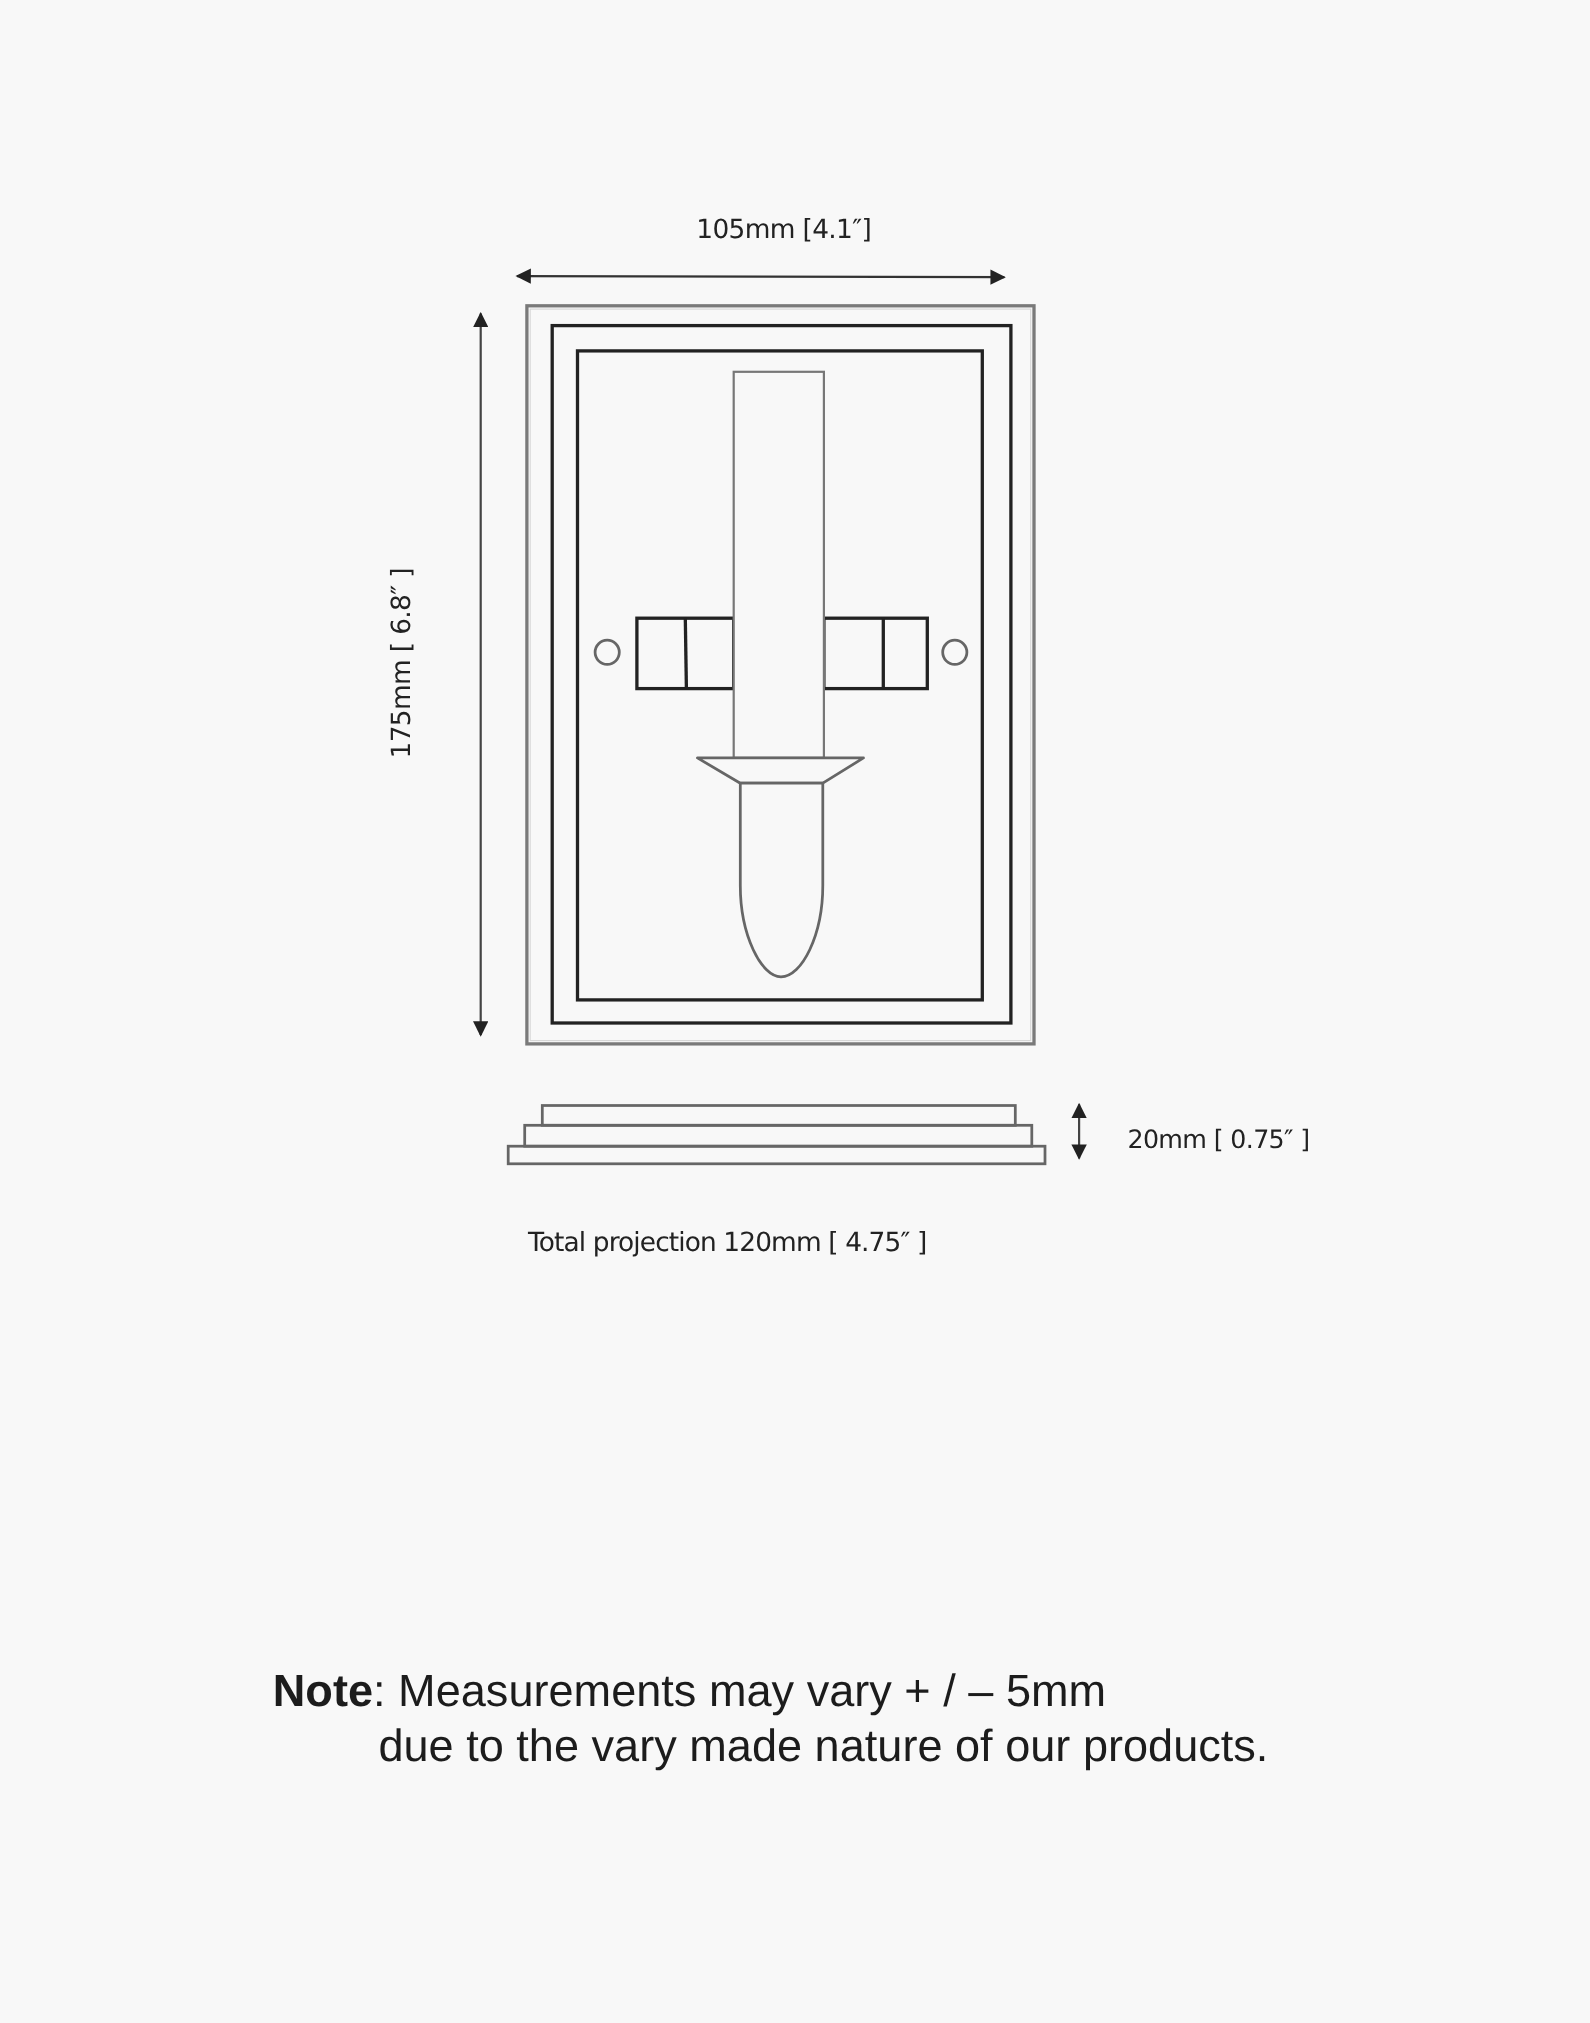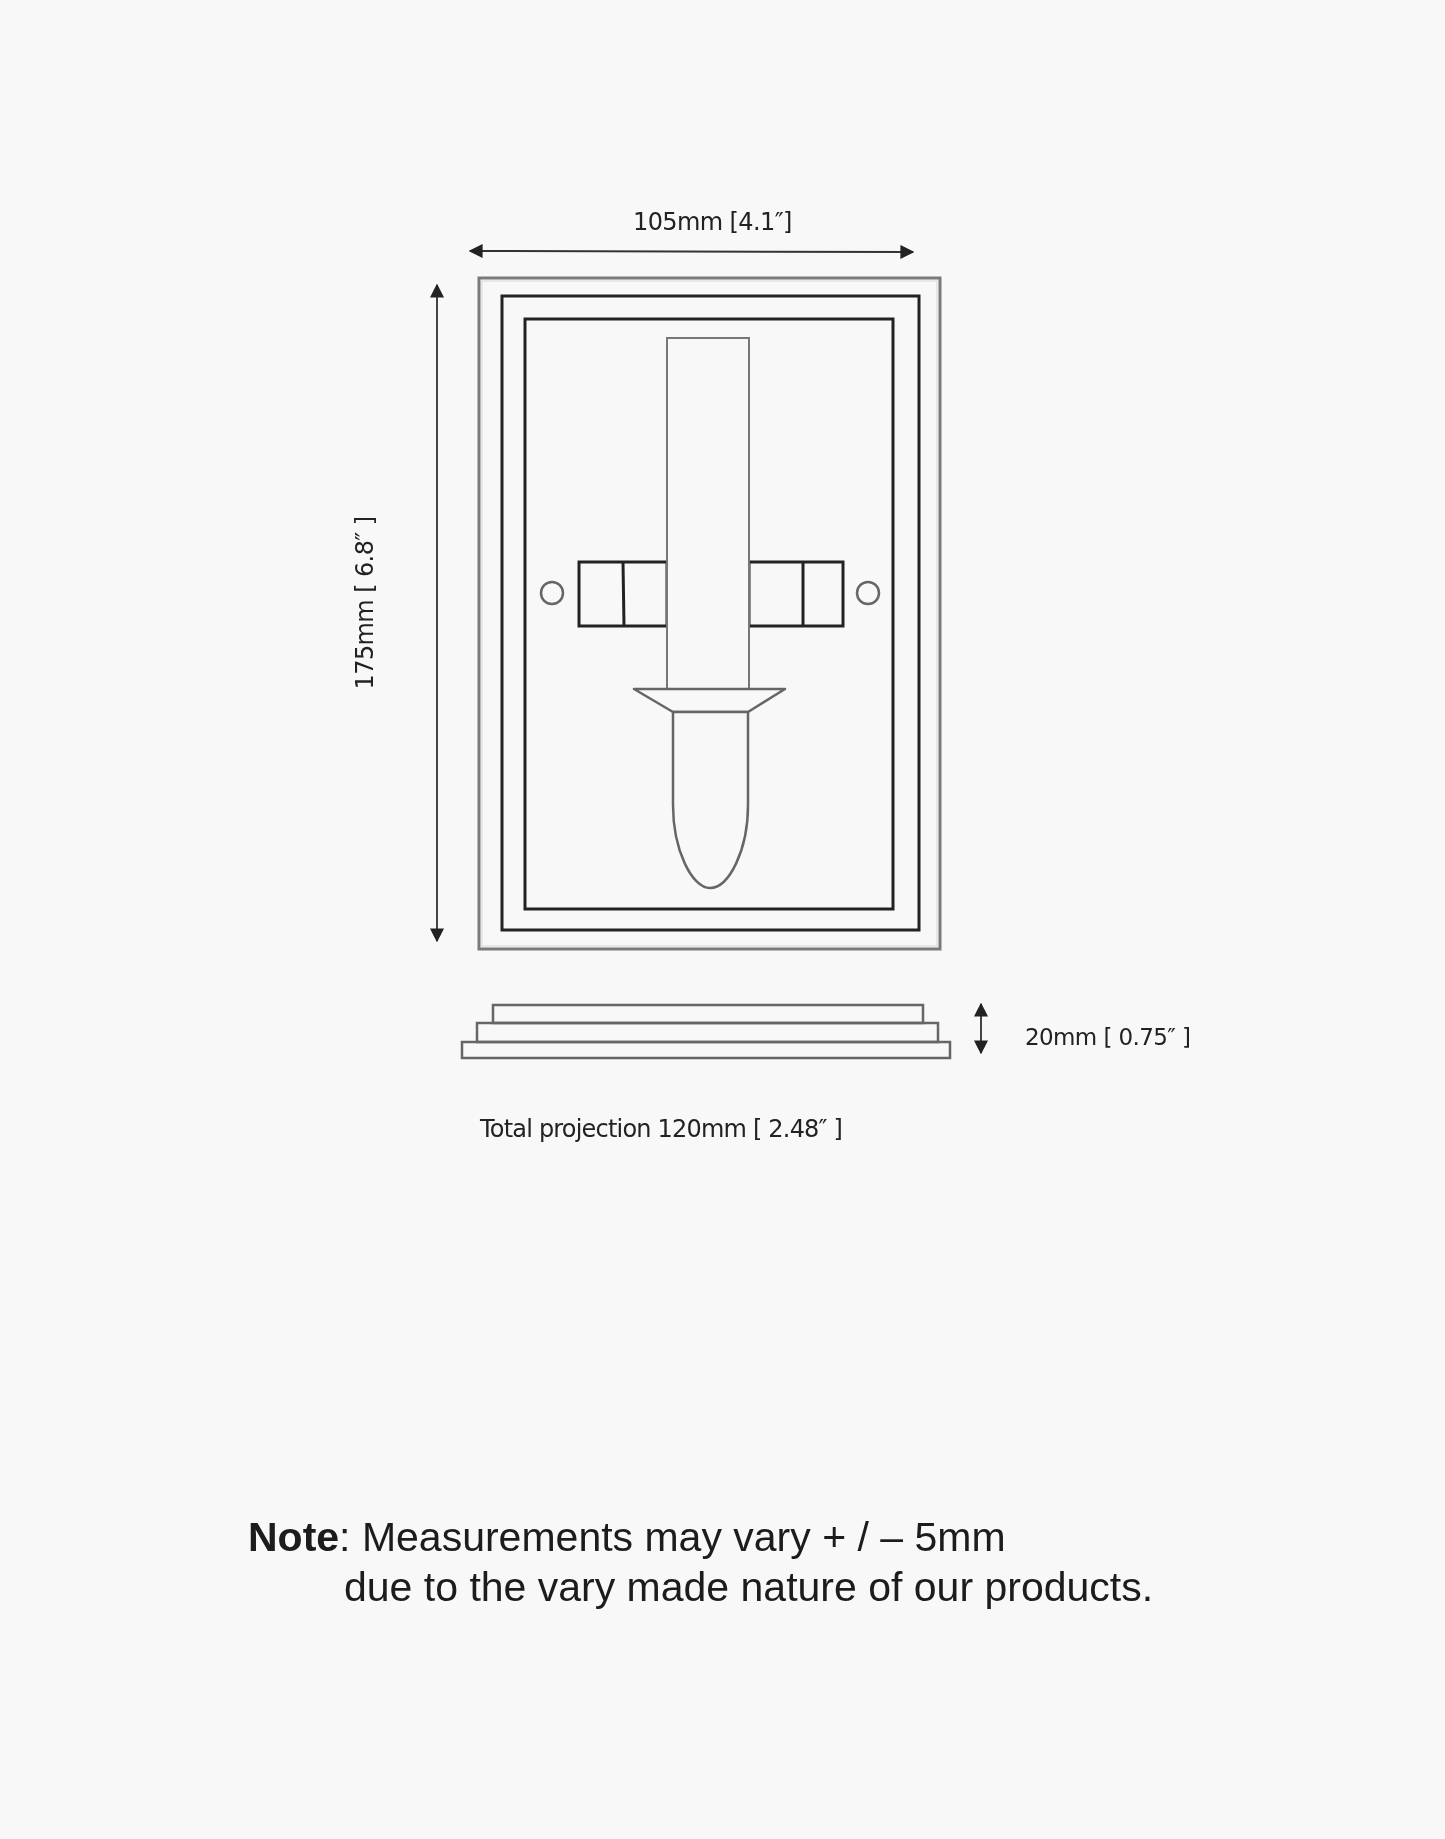--- a/index.html
+++ b/index.html
@@ -12,21 +12,21 @@
       color: #1a1a1a;
     }
     .drawing { position: absolute; left: 0; top: 0; }
     .dim-label {
       position: absolute;
       font-family: "DejaVu Sans", sans-serif;
       color: #222;
       white-space: nowrap;
       line-height: 1;
     }
-    #width-label { left: 633px; top: 210px; font-size: 24px; letter-spacing: -0.6px; text-align: center; }
+    #width-label { left: 633px; top: 196px; font-size: 24px; letter-spacing: -0.6px; text-align: center; }
     #height-label {
       left: 365px; top: 603px; font-size: 24px; letter-spacing: -0.6px;
       transform: translate(-50%, -50%) rotate(-90deg);
     }
     #depth-label { left: 1025px; top: 1026px; font-size: 23px; letter-spacing: -0.6px; text-align: right; }
     #projection-label { left: 480px; top: 1117px; font-size: 24px; letter-spacing: -0.8px; }
     .note {
       position: absolute;
       left: 248px; top: 1512px;
       font-family: "Liberation Sans", sans-serif;
@@ -88,18 +88,18 @@
   </g>
 
   <g>
     <line x1="981" y1="1004" x2="981" y2="1053" stroke="#444" stroke-width="2" marker-start="url(#arrow)" marker-end="url(#arrow)"></line>
   </g>
 </svg>
 
 <div id="width-label" class="dim-label">105mm [4.1″]</div>
 <div id="height-label" class="dim-label">175mm [ 6.8″ ]</div>
 <div id="depth-label" class="dim-label">20mm [ 0.75″ ]</div>
-<div id="projection-label" class="dim-label">Total projection 120mm [ 2.48″ ]</div>
+<div id="projection-label" class="dim-label">Total projection 120mm [ 4.75″ ]</div>
 
 <div class="note">
   <span><b>Note</b><span>:</span><span style="white-space:pre"> Measurements may vary + / – 5mm</span></span>
   <span class="line2">due to the vary made nature of our products.</span>
 </div>
 
 </body></html>

